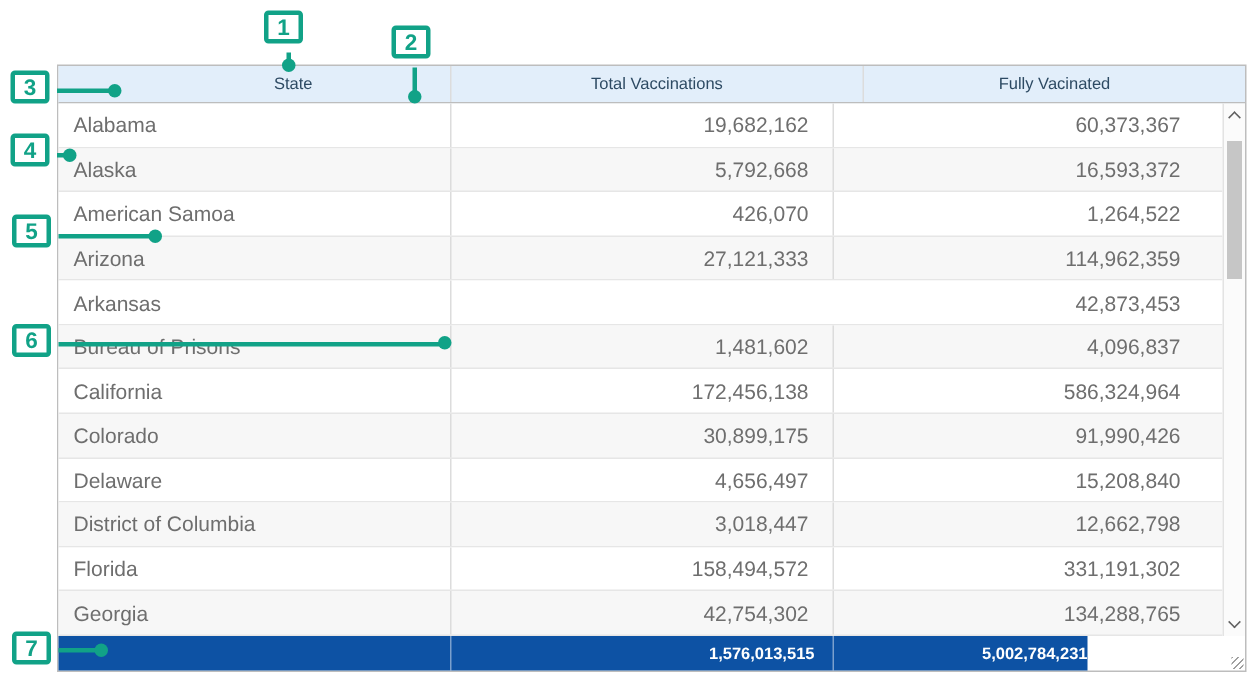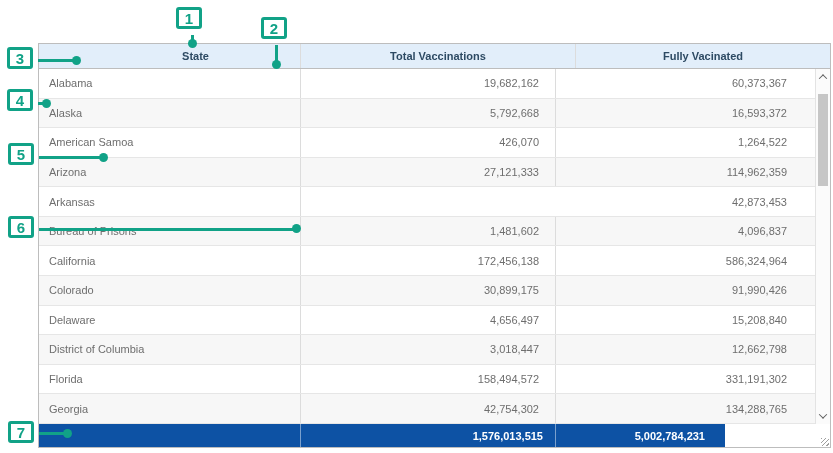--- a/index.html
+++ b/index.html
@@ -21,31 +21,31 @@
   html,body{background:#fff}
   body{width:833px;height:453px;overflow:hidden;font-family:"Liberation Sans",sans-serif;position:relative}
   .stage{position:absolute;left:0;top:0;width:833px;height:453px;background:#fff}
 
   
   .table-wrap{position:absolute;left:38px;top:43px;width:793px;height:405px;
     border:1px solid var(--outer_border);background:#fff}
   .header{position:absolute;left:0;top:0;right:0;height:25px;display:flex;
     background:var(--header_bg);border-bottom:1px solid var(--outer_border)}
   .hcell{display:flex;align-items:center;justify-content:center;
-    font-size:11px;font-weight:bold;color:var(--header_text)}
+    font-size:11px;font-weight:normal;color:var(--header_text)}
   .h-state{width:261px;padding-left:52px}
   .h-fully{width:255px;border-left:1px solid var(--col_border)}
   .h-total{flex:1;border-left:1px solid var(--col_border)}
 
   .tbody{position:absolute;left:0;top:25px;width:776px;bottom:23px;
     display:flex;flex-direction:column}
   .row{flex:1;display:flex;align-items:stretch;background:#fff;
     border-bottom:1px solid var(--row_border)}
   .row:nth-child(even){background:var(--row_alt_bg)}
-  .cell{display:flex;align-items:center;font-size:11px;color:var(--body_text)}
+  .cell{display:flex;align-items:center;font-size:14px;color:var(--body_text)}
   .cell-state{width:261px;padding-left:10px}
   .cell-num{width:255px;justify-content:flex-end;padding-right:16px;
     border-left:1px solid var(--col_border)}
   .cell-last{flex:1;width:auto;padding-right:28px}
 
   
   .scrollbar{position:absolute;top:25px;right:0;width:15px;bottom:23px;
     background:var(--scroll_track);border-left:1px solid #e3e3e3}
   .scroll-btn{position:absolute;left:0;right:0;height:16px;display:flex;
     align-items:center;justify-content:center}
@@ -56,21 +56,21 @@
   .chev-up{transform:rotate(45deg) translate(1px,1px)}
   .chev-down{transform:rotate(225deg) translate(1px,1px)}
   .thumb{position:absolute;left:2px;right:2px;top:25px;height:92px;
     background:var(--scroll_thumb)}
 
   
   .total-row{position:absolute;left:0;bottom:0;width:686px;height:23px;display:flex;
     background:var(--total_bg)}
   .total-row .cell{color:var(--total_text);font-weight:bold;font-size:11px}
   .total-row .cell-num{border-left:1px solid rgba(255,255,255,.45);padding-right:12px}
-  .total-row .cell-last{padding-right:20px}
+  .total-row .cell-last{padding-right:0}
   .resize-grip{position:absolute;right:1px;bottom:1px;width:8px;height:8px;
     background:repeating-linear-gradient(135deg,#9f9f9f 0 1px,transparent 1px 3px)}
 
   
   .callouts{position:absolute;left:0;top:0;width:100%;height:100%;pointer-events:none}
   .c-box{position:absolute;width:26px;height:22px;background:#fff;
     border:3px solid var(--accent);border-radius:3px;color:var(--accent);
     font-size:15px;font-weight:bold;display:flex;align-items:center;justify-content:center;z-index:12}
   .c-line{position:absolute;background:var(--accent);z-index:11}
   .c-dot{position:absolute;width:9px;height:9px;border-radius:50%;

